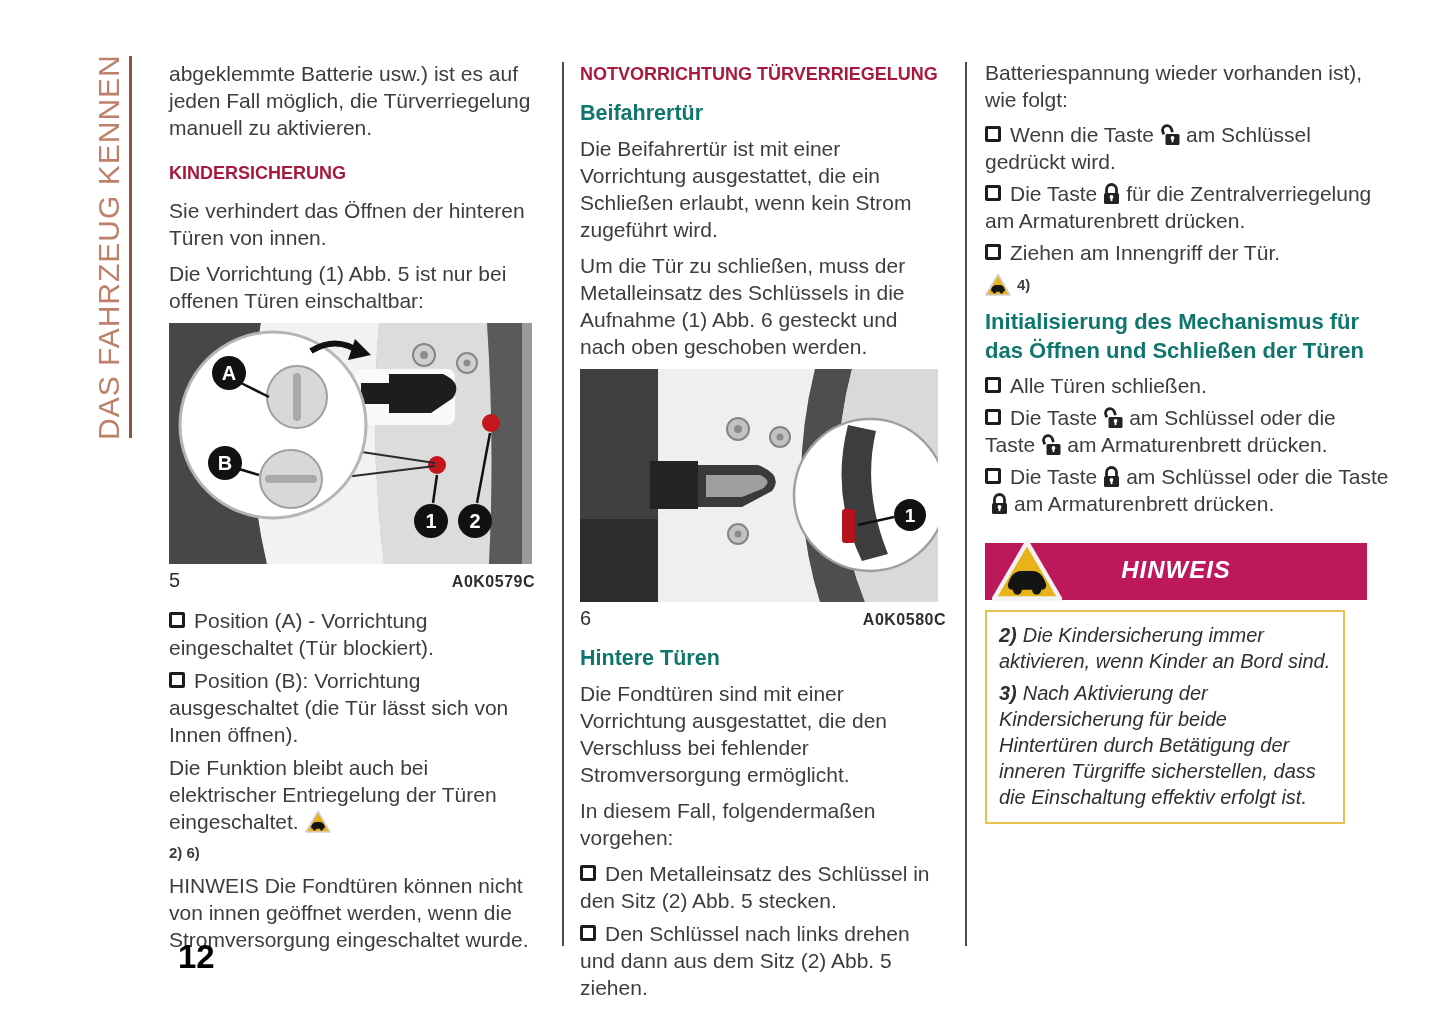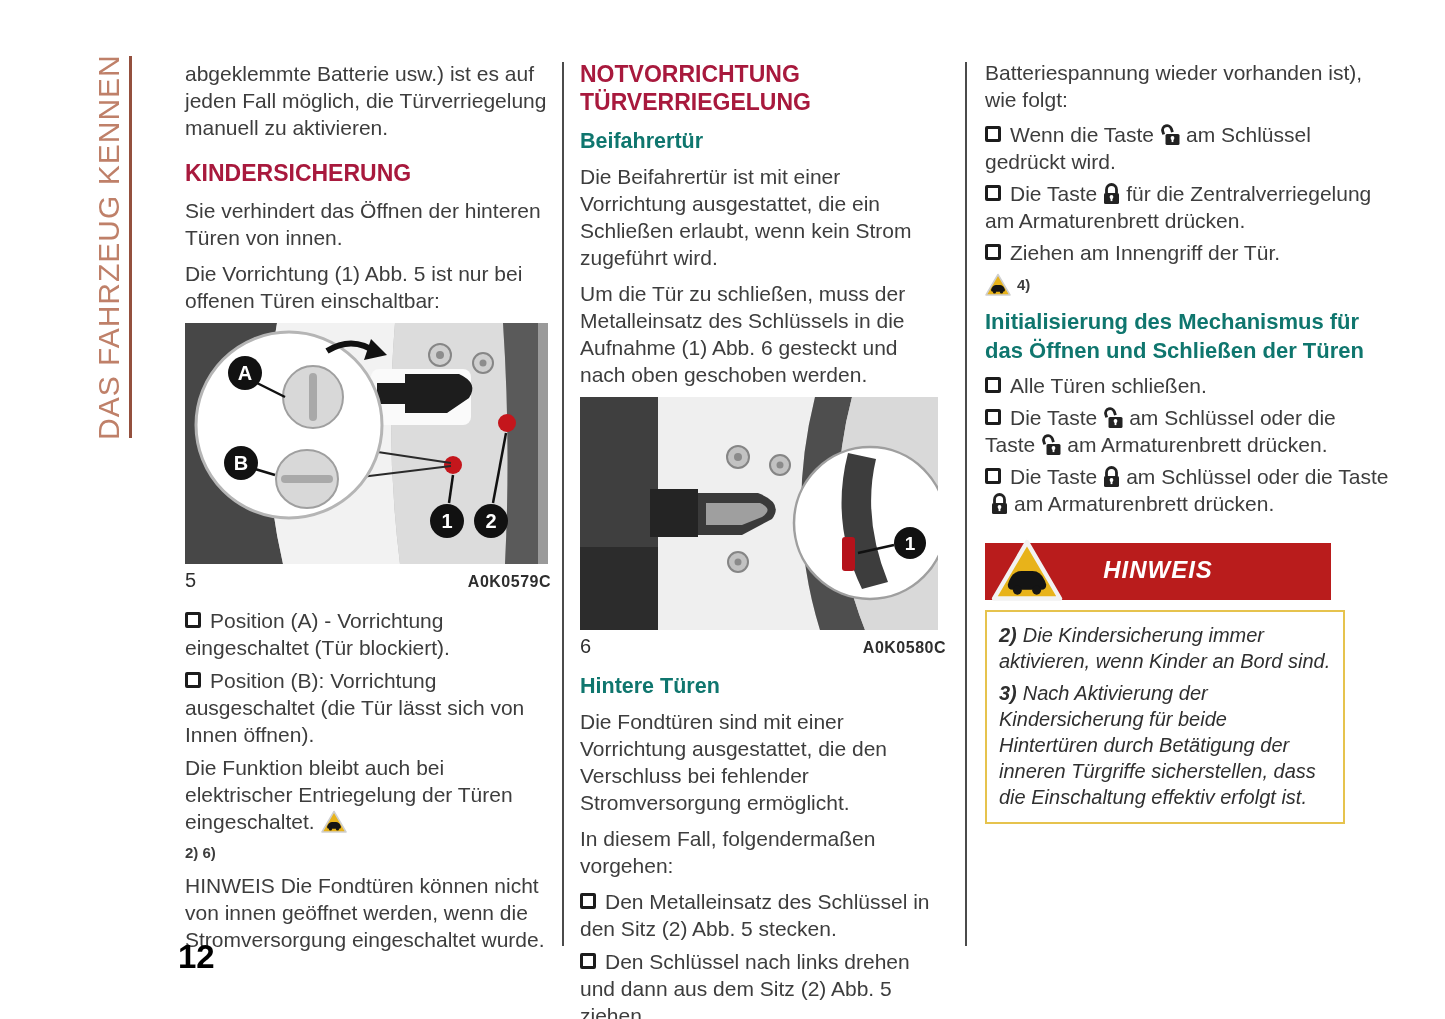--- a/index.html
+++ b/index.html
@@ -13,41 +13,41 @@
     position:absolute;left:92px;top:58px;height:382px;width:36px;
     writing-mode:vertical-rl;transform:rotate(180deg);
     font-size:30px;letter-spacing:1px;color:#bf8069;white-space:nowrap;
   }
   .sidebar-rule{position:absolute;left:129px;top:56px;width:3px;height:382px;background:#94503e;}
   
   .vdiv{position:absolute;top:62px;width:2px;height:884px;background:#4b4b4b;}
   #vdiv1{left:562px;} #vdiv2{left:965px;}
   
   .col{position:absolute;top:60px;font-size:21px;line-height:27px;}
-  #col1{left:185px;width:366px;}
+  #col1{left:169px;width:366px;}
   #col2{left:580px;width:366px;}
   #col3{left:985px;width:406px;line-height:26.5px;}
   p{margin:0 0 9px 0;}
-  .h-red{color:#a8193d;font-weight:bold;font-size:23px;line-height:28px;margin:18px 0 10px 0;}
+  .h-red{color:#a8193d;font-weight:bold;font-size:18px;line-height:28px;margin:18px 0 10px 0;}
   .h-red.first{margin-top:0;}
   .sub-red{color:#0f766e;font-weight:bold;font-size:21.5px;line-height:27px;margin:12px 0 8px 0;}
   .sq{display:inline-block;width:10px;height:10px;border:3.2px solid #1c1c1c;border-radius:2px;margin-right:9px;}
   .bullet{margin:0 0 6px 0;}
   .marks{font-weight:bold;font-size:15px;line-height:18px;margin:2px 0 10px 0;}
   .icon-inline{vertical-align:-4px;margin:0 5px;}
   .tri-inline{vertical-align:-5px;margin-left:6px;}
   
   figure{margin:6px 0 0 0;}
   .figframe{display:block;}
   .figcap{display:flex;justify-content:space-between;align-items:baseline;margin:3px 0 12px 0;}
   .fignum{font-size:20px;color:#2e2e2e;}
   .figcode{font-size:16px;font-weight:bold;color:#2e2e2e;letter-spacing:0.5px;}
   svg text{font-family:"Liberation Sans","DejaVu Sans",sans-serif;}
   
-  .hinweis-wrap{position:relative;width:346px;height:57px;background:#b91c1c;margin:26px 0 10px 0;}
+  .hinweis-wrap{position:relative;width:382px;height:57px;background:#be185d;margin:26px 0 10px 0;}
   .hinweis-title{position:absolute;left:0;right:0;top:14px;text-align:center;
     color:#ffffff;font-weight:bold;font-style:italic;font-size:24px;letter-spacing:1px;}
   .hinweis-tri{position:absolute;left:6px;top:-5px;}
   
   .note-box{width:332px;border:2px solid #e6c34d;padding:10px 12px 12px 12px;
     font-style:italic;font-size:20px;line-height:26px;color:#2f2f2f;}
   .note-box p{margin:0 0 6px 0;}
   .nmark{font-weight:bold;margin-right:6px;}
   
   .page-num{position:absolute;left:178px;top:938px;font-size:33px;font-weight:bold;color:#000000;}

